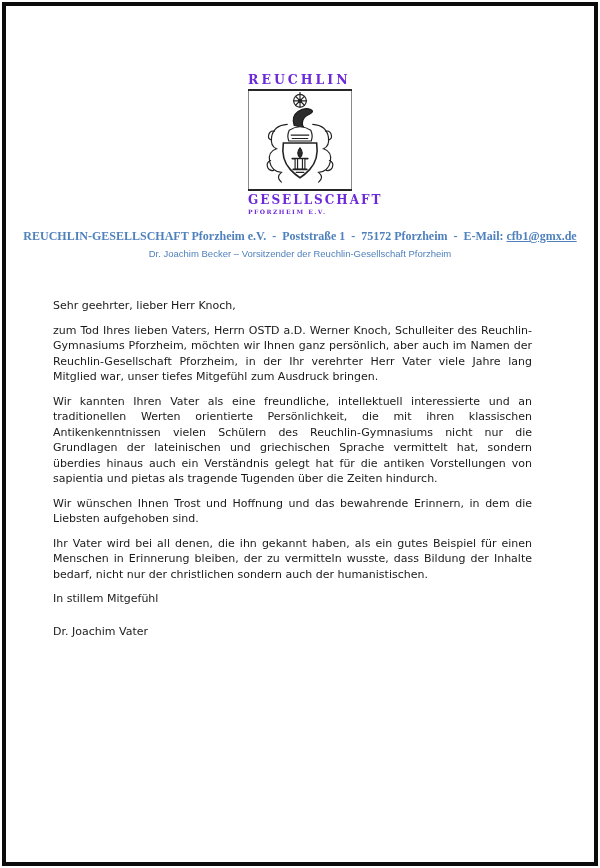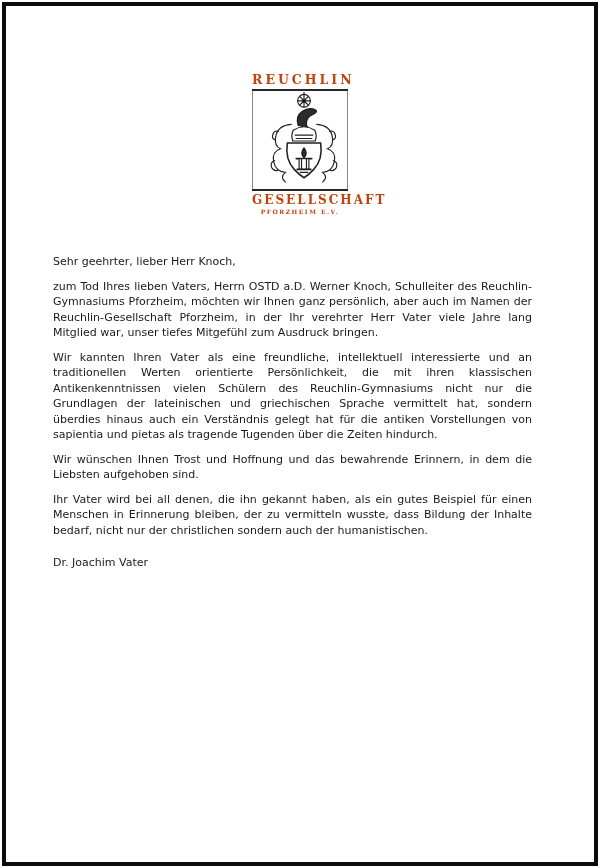--- a/index.html
+++ b/index.html
@@ -13,24 +13,24 @@
   .page {
     position: absolute;
     top: 2px; left: 2px; right: 2px; bottom: 2px;
     border: 4px solid #0b0b0b;
     background: #ffffff;
     overflow: hidden;
   }
 
   
   .logo {
-    width: 96px;
+    width: 104px;
     margin: 66px auto 0 auto;
-    text-align: center;
-    color: #c2410c;
+    text-align: left;
+    color: #6d28d9;
   }
   .logo-title {
     font-family: "DejaVu Serif", "Liberation Serif", serif;
     font-weight: bold;
     font-size: 12.5px;
     letter-spacing: 3px;
     padding-bottom: 2px;
     border-bottom: 2px solid #262626;
     white-space: nowrap;
   }
@@ -145,23 +145,28 @@
           <line x1="52.5" y1="68" x2="52.5" y2="79"></line>
           <line x1="43" y1="79" x2="57" y2="79" stroke-width="1.6"></line>
           <line x1="46" y1="82" x2="54" y2="82"></line>
         </g>
       </svg>
     </div>
     <div class="logo-sub">GESELLSCHAFT</div>
     <div class="logo-sub2">PFORZHEIM E.V.</div>
   </div>
 
+  <div class="org-header">
+    <div class="org-line1"><span>REUCHLIN-GESELLSCHAFT Pforzheim e.V.  -  Poststraße 1  -  75172 Pforzheim  -  E-Mail: </span><span class="org-email">cfb1@gmx.de</span></div>
+    <div class="org-line2">Dr. Joachim Becker – Vorsitzender der Reuchlin-Gesellschaft Pforzheim</div>
+  </div>
 
   <div class="letter">
     <div class="salutation">Sehr geehrter, lieber Herr Knoch,</div>
     <p class="para">zum Tod Ihres lieben Vaters, Herrn OSTD a.D. Werner Knoch, Schulleiter des Reuchlin-Gymnasiums Pforzheim, möchten wir Ihnen ganz persönlich, aber auch im Namen der Reuchlin-Gesellschaft Pforzheim, in der Ihr verehrter Herr Vater viele Jahre lang Mitglied war, unser tiefes Mitgefühl zum Ausdruck bringen.</p>
     <p class="para">Wir kannten Ihren Vater als eine freundliche, intellektuell interessierte und an traditionellen Werten orientierte Persönlichkeit, die mit ihren klassischen Antikenkenntnissen vielen Schülern des Reuchlin-Gymnasiums nicht nur die Grundlagen der lateinischen und griechischen Sprache vermittelt hat, sondern überdies hinaus auch ein Verständnis gelegt hat für die antiken Vorstellungen von sapientia und pietas als tragende Tugenden über die Zeiten hindurch.</p>
     <p class="para">Wir wünschen Ihnen Trost und Hoffnung und das bewahrende Erinnern, in dem die Liebsten aufgehoben sind.</p>
     <p class="para">Ihr Vater wird bei all denen, die ihn gekannt haben, als ein gutes Beispiel für einen Menschen in Erinnerung bleiben, der zu vermitteln wusste, dass Bildung der Inhalte bedarf, nicht nur der christlichen sondern auch der humanistischen.</p>
+    <div class="closing">In stillem Mitgefühl</div>
     <div class="signature">Dr. Joachim Vater</div>
   </div>
 
 </div>
 
 </body></html>

